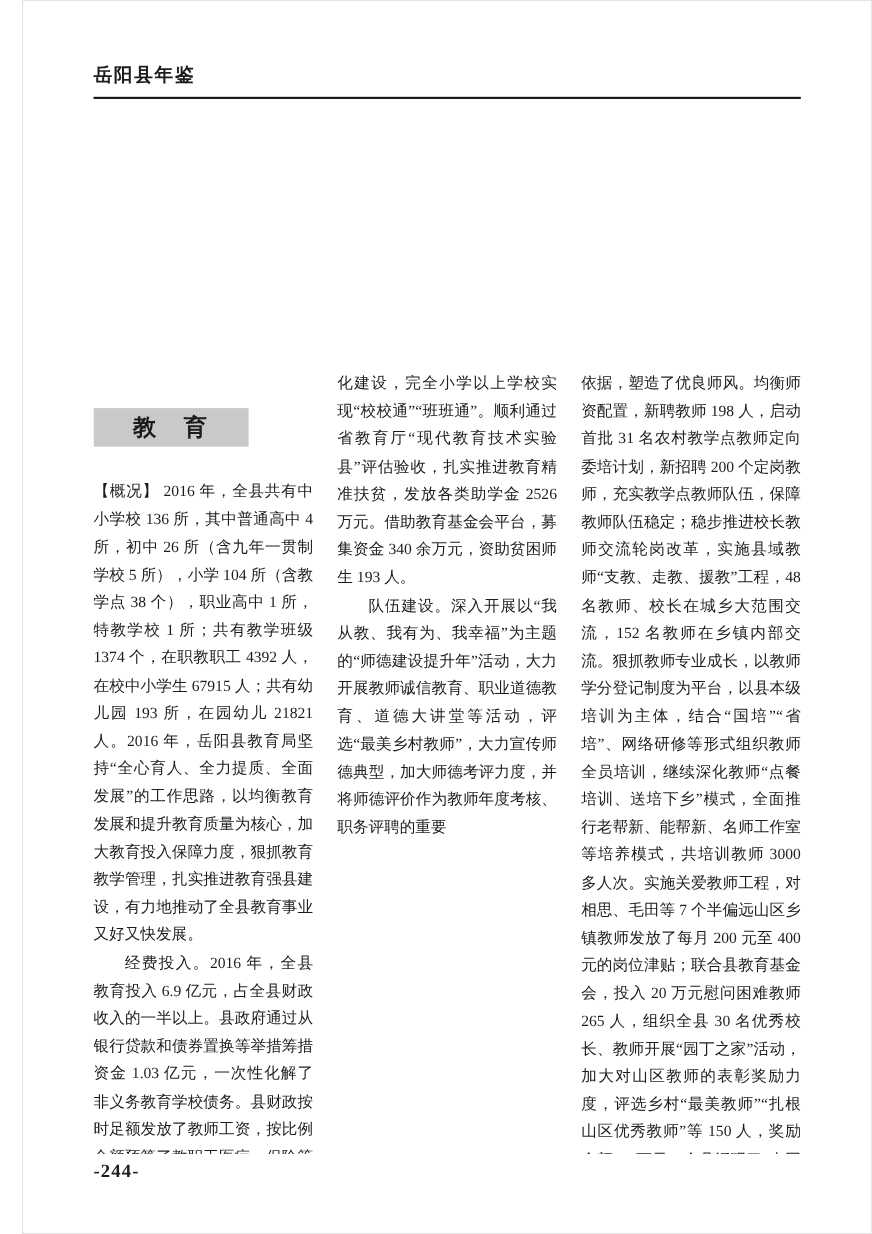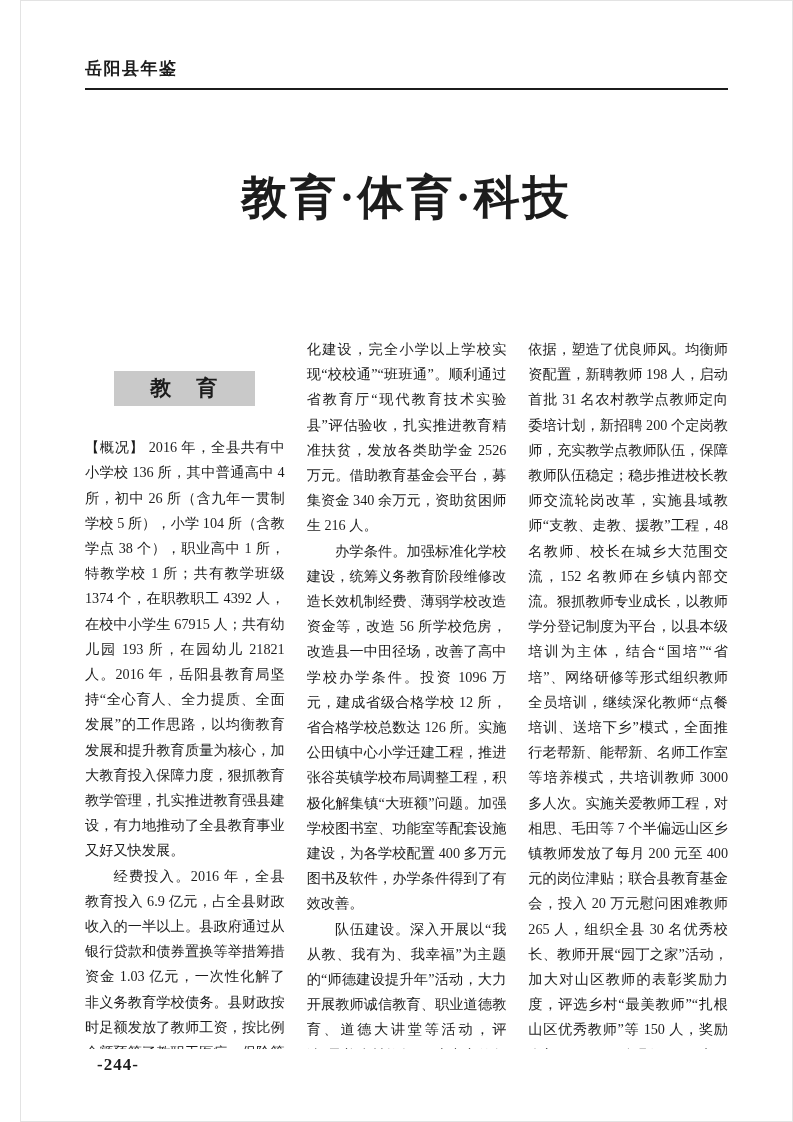--- a/index.html
+++ b/index.html
@@ -41,60 +41,57 @@
     flex: 1 1 0;
     font-size: 14.2px;
     line-height: 25.2px;
     text-align: justify;
     text-justify: inter-character;
   }
   .para { margin: 0; }
   .para.indent { text-indent: 2em; }
   .para b { font-weight: normal; }
   .section-heading-wrap {
-    text-align: center;
     margin: 34px 0 29px 0;
   }
   .section-heading {
     display: inline-block;
     background: #c9c9c9;
     font-size: 21px; font-weight: bold;
     letter-spacing: 2px;
     padding: 5px 36px;
   }
   .page-number {
-    position: absolute; left: 76px; bottom: 46px;
+    position: absolute; left: 64px; bottom: 46px;
     font-size: 17px; font-weight: bold; letter-spacing: 1px;
   }
 </style>
 </head>
 <body>
 
 <div class="page">
 
   <div class="header-text">岳阳县年鉴</div>
   <div class="header-rule"></div>
 
-  <h1 class="doc-title">教育·体育·科技</h1>
 
   <main class="columns">
     <section class="col">
       <div class="section-heading-wrap">
         <div class="section-heading">教　育</div>
       </div>
       <div class="col-paras">
           <p class="para"><b>【概况】</b> 2016 年，全县共有中小学校 136 所，其中普通高中 4 所，初中 26 所（含九年一贯制学校 5 所），小学 104 所（含教学点 38 个），职业高中 1 所，特教学校 1 所；共有教学班级 1374 个，在职教职工 4392 人，在校中小学生 67915 人；共有幼儿园 193 所，在园幼儿 21821 人。2016 年，岳阳县教育局坚持“全心育人、全力提质、全面发展”的工作思路，以均衡教育发展和提升教育质量为核心，加大教育投入保障力度，狠抓教育教学管理，扎实推进教育强县建设，有力地推动了全县教育事业又好又快发展。</p>
           <p class="para indent">经费投入。2016 年，全县教育投入 6.9 亿元，占全县财政收入的一半以上。县政府通过从银行贷款和债券置换等举措筹措资金 1.03 亿元，一次性化解了非义务教育学校债务。县财政按时足额发放了教师工资，按比例全额预算了教职工医疗、保险等社会保障经费。投入 3000 万元教育信息</p>
         </div>
     </section>
 
     <section class="col">
       <div class="col-paras">
-          <p class="para">化建设，完全小学以上学校实现“校校通”“班班通”。顺利通过省教育厅“现代教育技术实验县”评估验收，扎实推进教育精准扶贫，发放各类助学金 2526 万元。借助教育基金会平台，募集资金 340 余万元，资助贫困师生 216 人。</p>
-          <p class="para indent">办学条件。加强标准化学校建设，统筹义务教育阶段维修改造长效机制经费、薄弱学校改造资金等，改造 56 所学校危房，改造县一中田径场，改善了高中学校办学条件。投资 1096 万元，建成省级合格学校 12 所，省合格学校总数达 126 所。实施公田镇中心小学迁建工程，推进张谷英镇学校布局调整工程，积极化解集镇“大班额”问题。加强学校图书室、功能室等配套设施建设，为各学校配置 400 多万元图书及软件，办学条件得到了有效改善。</p>
+          <p class="para">化建设，完全小学以上学校实现“校校通”“班班通”。顺利通过省教育厅“现代教育技术实验县”评估验收，扎实推进教育精准扶贫，发放各类助学金 2526 万元。借助教育基金会平台，募集资金 340 余万元，资助贫困师生 193 人。</p>
           <p class="para indent">队伍建设。深入开展以“我从教、我有为、我幸福”为主题的“师德建设提升年”活动，大力开展教师诚信教育、职业道德教育、道德大讲堂等活动，评选“最美乡村教师”，大力宣传师德典型，加大师德考评力度，并将师德评价作为教师年度考核、职务评聘的重要</p>
         </div>
     </section>
 
     <section class="col">
       <div class="col-paras">
           <p class="para">依据，塑造了优良师风。均衡师资配置，新聘教师 198 人，启动首批 31 名农村教学点教师定向委培计划，新招聘 200 个定岗教师，充实教学点教师队伍，保障教师队伍稳定；稳步推进校长教师交流轮岗改革，实施县域教师“支教、走教、援教”工程，48 名教师、校长在城乡大范围交流，152 名教师在乡镇内部交流。狠抓教师专业成长，以教师学分登记制度为平台，以县本级培训为主体，结合“国培”“省培”、网络研修等形式组织教师全员培训，继续深化教师“点餐培训、送培下乡”模式，全面推行老帮新、能帮新、名师工作室等培养模式，共培训教师 3000 多人次。实施关爱教师工程，对相思、毛田等 7 个半偏远山区乡镇教师发放了每月 200 元至 400 元的岗位津贴；联合县教育基金会，投入 20 万元慰问困难教师 265 人，组织全县 30 名优秀校长、教师开展“园丁之家”活动，加大对山区教师的表彰奖励力度，评选乡村“最美教师”“扎根山区优秀教师”等 150 人，奖励金额 36 万元。全县涌现了“中国好人”丁群芳、全国模范教师黄亚飞等一大批师德典型。</p>
         </div>
     </section>
   </main>

